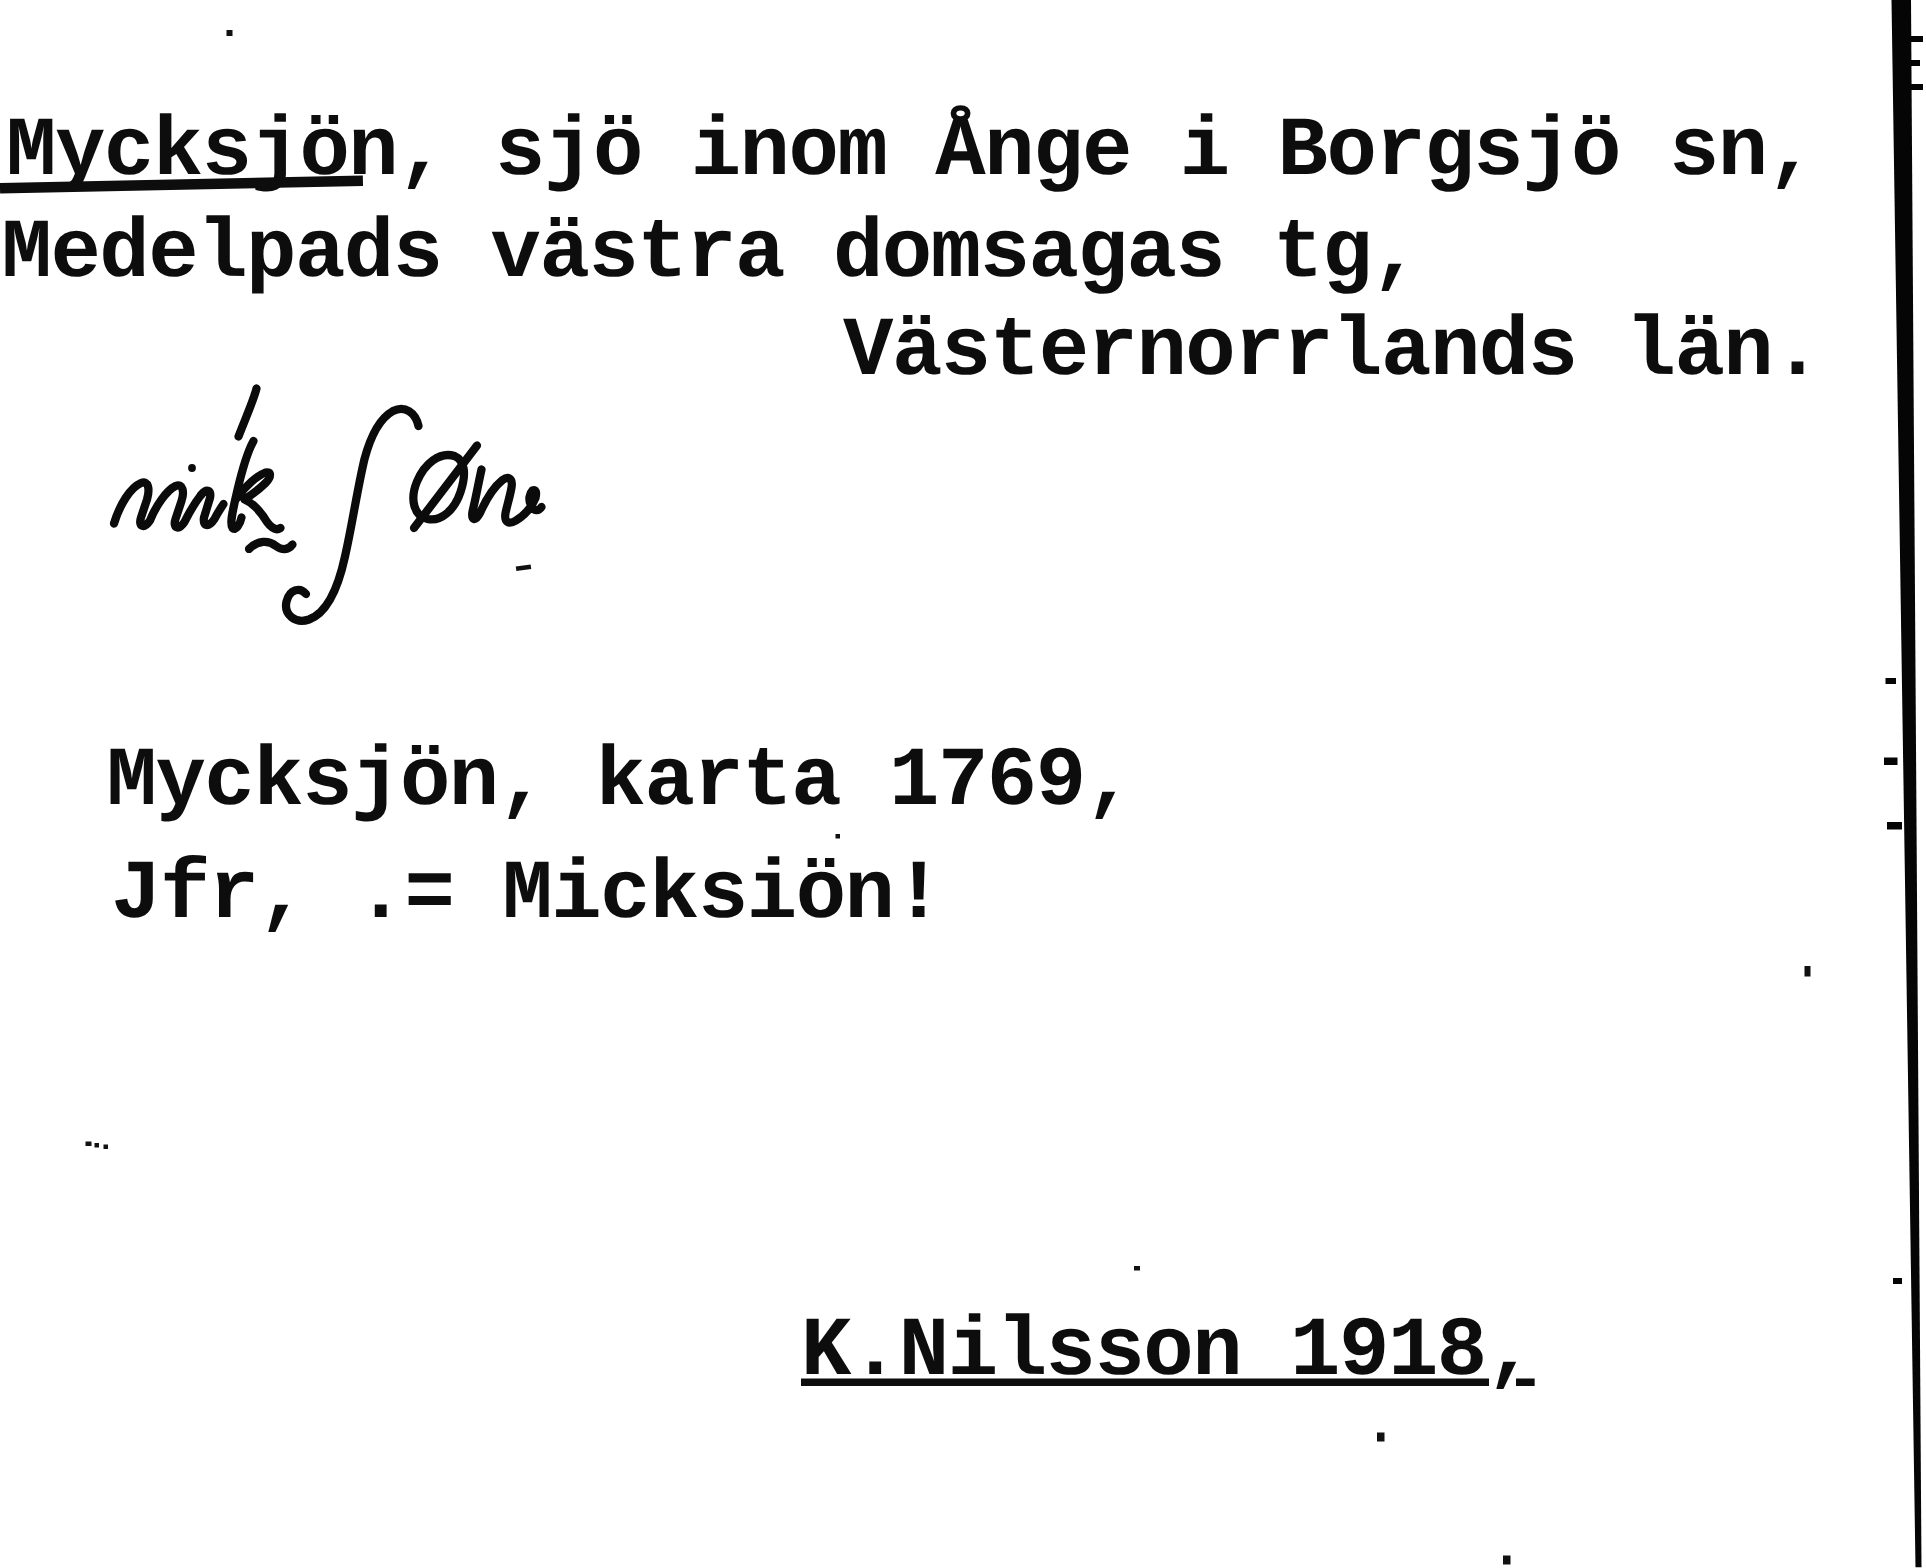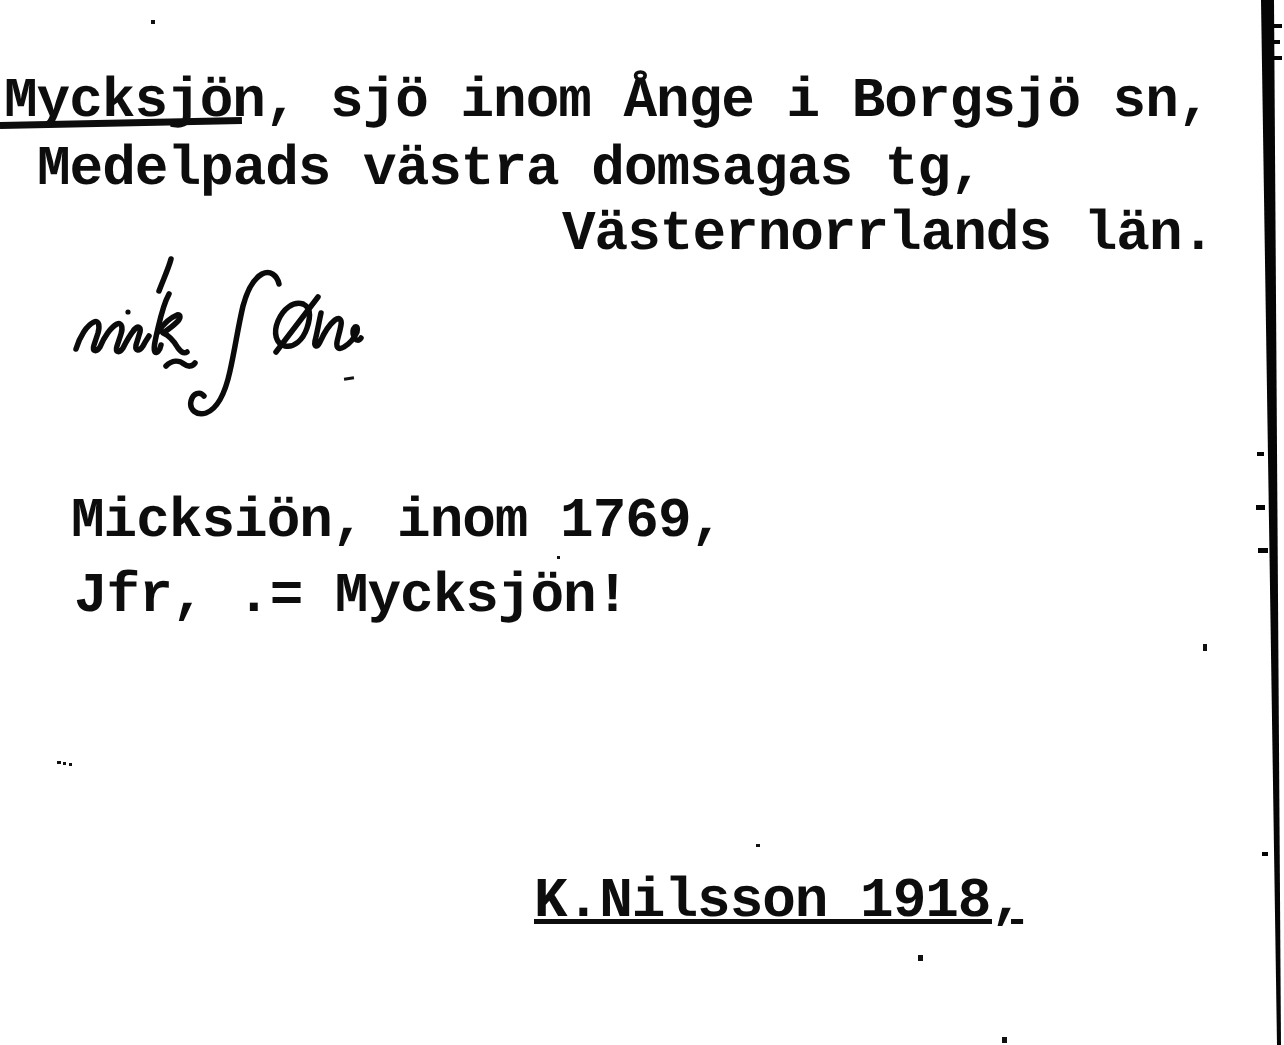--- a/index.html
+++ b/index.html
@@ -15,21 +15,21 @@
     font-family:"Liberation Mono","DejaVu Sans Mono",monospace;
     font-weight:bold;
     font-size:56px;
     line-height:52px;
     letter-spacing:-1px;
     white-space:pre;
     color:#0d0d0d;
     text-rendering:geometricPrecision;
   }
   #line1{left:4px;top:75px;}
-  #line2{left:1px;top:143px;padding-left:36px;}
+  #line2{left:1px;top:143px;}
   #line3{left:562px;top:208px;}
   #record-line{left:71px;top:495px;}
   #crossref-line{left:74px;top:570px;}
   #signature-line{left:534px;top:875px;text-decoration:underline;}
   #headword-underline{
     position:absolute;left:0;top:122px;width:242px;height:7px;
     background:#0d0d0d;
     transform:rotate(-1.2deg);
     transform-origin:left center;
   }
@@ -71,22 +71,22 @@
 
     <path class="stroke" d="M209,36 C207,27 200,22 192,26 C183,31 177,43 173,58 C168,79 165,101 160,123 C155,146 147,161 136,165 C127,168 119,162 121,153 C123,145 130,143 134,148" stroke-width="6"></path>
 
     <path class="stroke" d="M233,56 C223,53 213,61 208,73 C203,85 206,96 215,98 C224,100 233,92 237,80 C241,68 240,59 233,56"></path>
     <path class="stroke" d="M206,104 L248,49" stroke-width="5"></path>
 
     <path class="stroke" d="M251,65 C249,74 247,85 245,93 C244,99 247,100 250,94 C254,85 260,76 265,72 C269,69 272,71 271,77 C270,83 268,89 267,94 C266,100 269,102 274,99 C279,96 284,91 287,84 C288,80 287,78 285,79 C283,81 282,85 284,89 C286,93 289,93 291,90"></path>
   </svg>
 </div>
 
-<div class="typeline" id="record-line">Micksiön, inom 1769,</div>
-<div class="typeline" id="crossref-line">Jfr, .= Mycksjön!</div>
+<div class="typeline" id="record-line">Mycksjön, karta 1769,</div>
+<div class="typeline" id="crossref-line">Jfr, .= Micksiön!</div>
 
 <div class="typeline" id="signature-line">K.Nilsson 1918,</div>
 
 <svg id="edge-artifact" xmlns="http://www.w3.org/2000/svg">
   <polygon points="1261,0 1274,0 1281,1045 1277,1045" fill="#050505"></polygon>
   <rect x="1273" y="24" width="9" height="4" fill="#050505"></rect>
   <rect x="1273" y="40" width="7" height="4" fill="#050505"></rect>
   <rect x="1273" y="56" width="9" height="4" fill="#050505"></rect>
   <rect x="1257" y="452" width="7" height="4" fill="#050505"></rect>
   <rect x="1256" y="505" width="9" height="5" fill="#050505"></rect>

